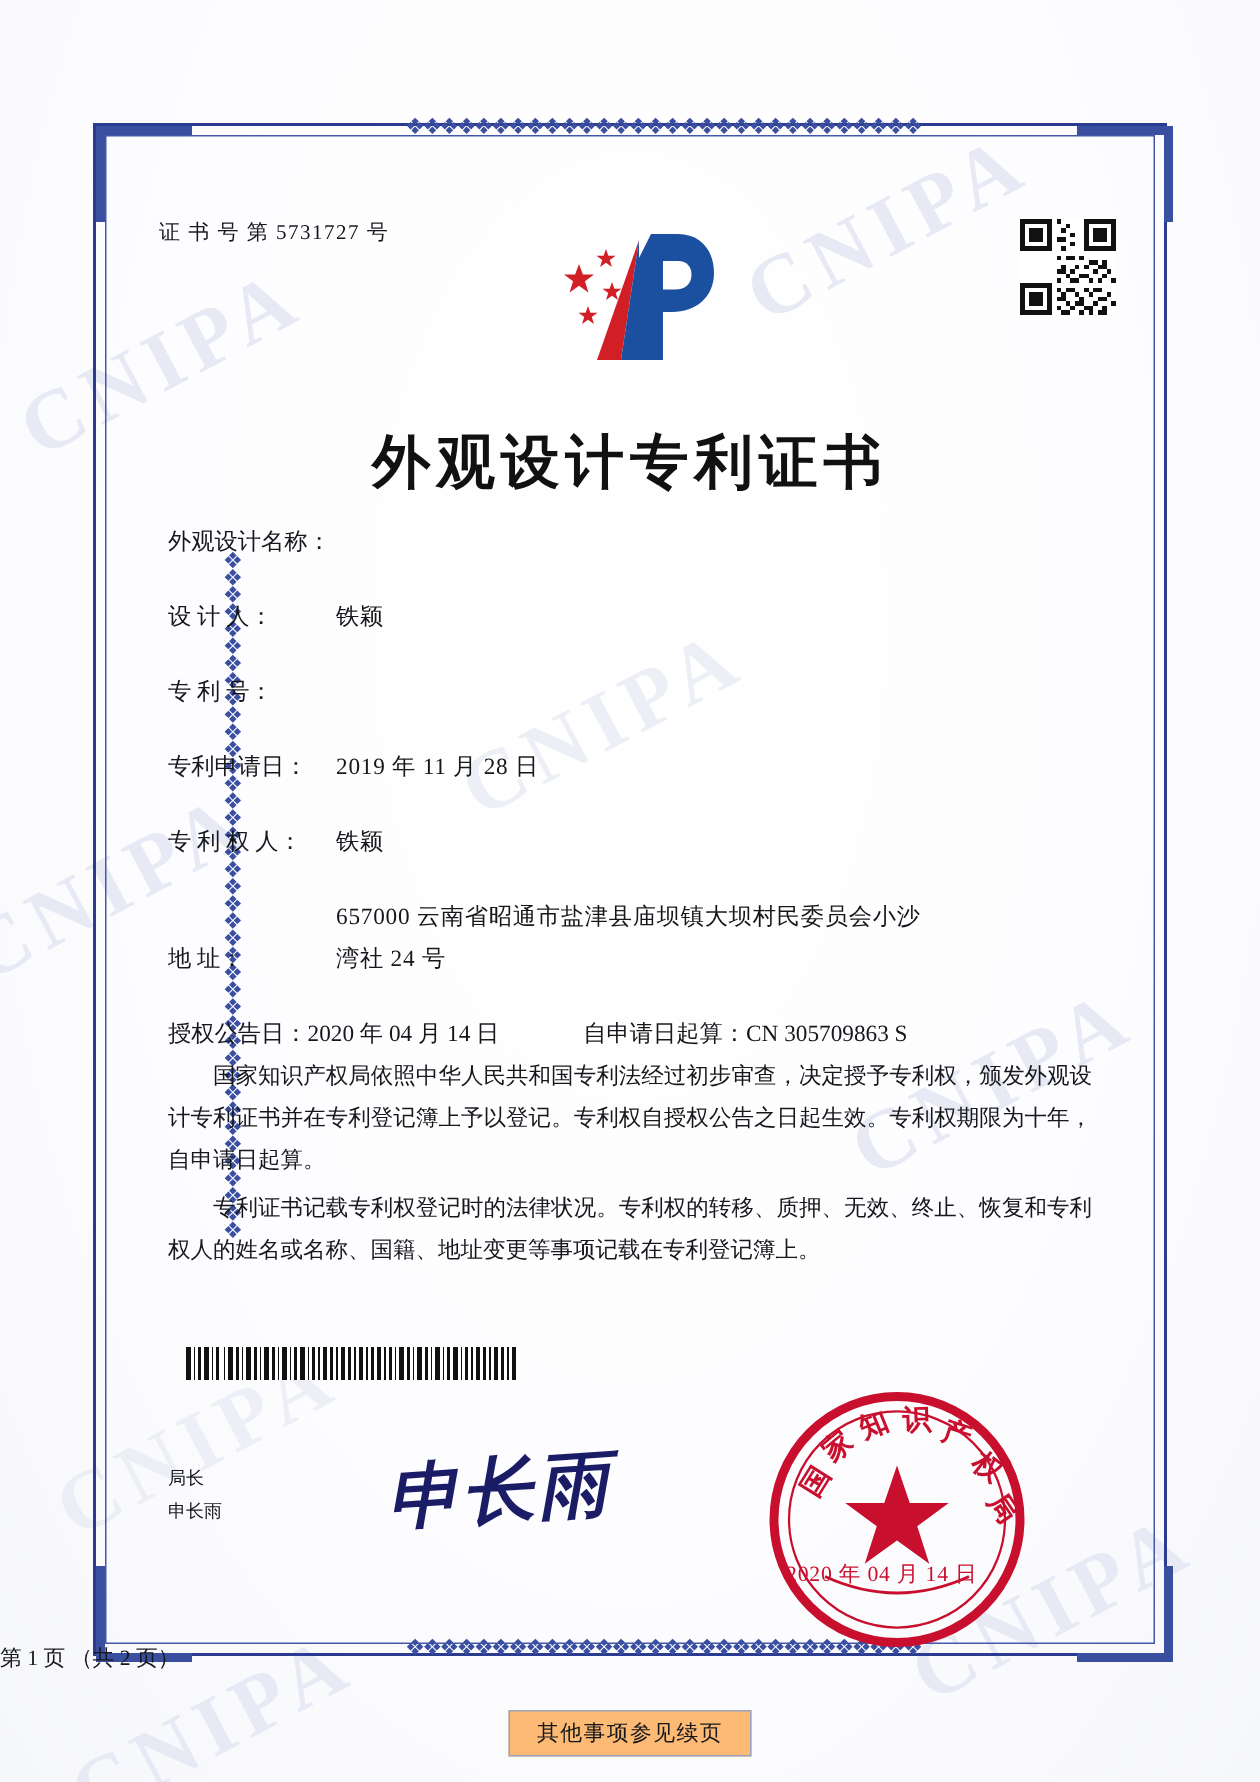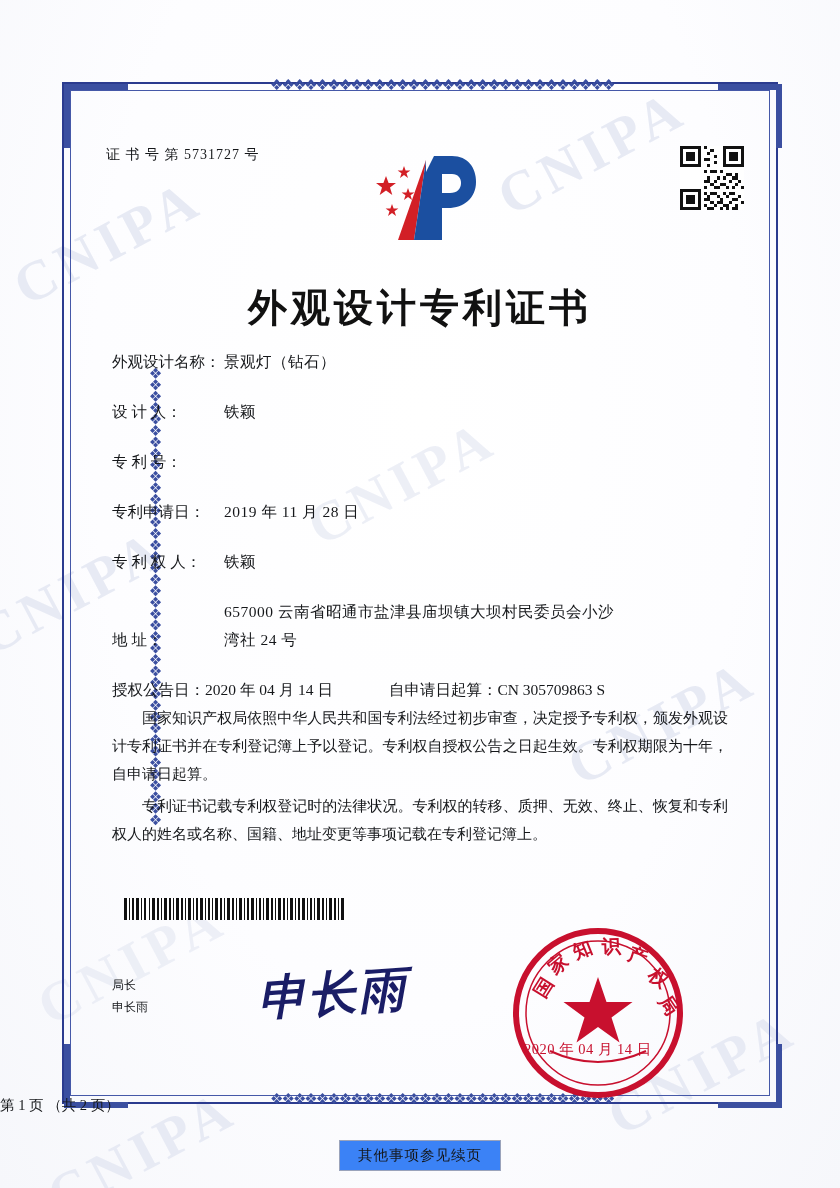--- a/index.html
+++ b/index.html
@@ -220,21 +220,21 @@
     font-size: 14.5px;
   }
   .footer-note {
     position: absolute;
     left: 0; right: 0; top: 1140px;
     text-align: center;
   }
   .footer-note .box {
     display: inline-block;
     border: 1px solid #9aa3bb;
-    background: #3b82f6;
+    background: #fdba74;
     padding: 5px 18px;
     font-size: 14.5px;
     letter-spacing: 1px;
   }
 </style>
 </head>
 <body>
 
 <div class="page">
   <div class="paper-tint"></div>
@@ -348,21 +348,20 @@
       </g>
     </svg>
   </div>
 
   <div class="title">外观设计专利证书</div>
 
   <div class="fields">
 
     <div class="field-row">
       <div class="fl">外观设计名称：</div>
-      <div class="fv">景观灯（钻石）</div>
     </div>
 
     <div class="field-row">
       <div class="fl">设 计 人：</div>
       <div class="fv">铁颖</div>
     </div>
 
     <div class="field-row">
       <div class="fl">专 利 号：</div>
     </div>

